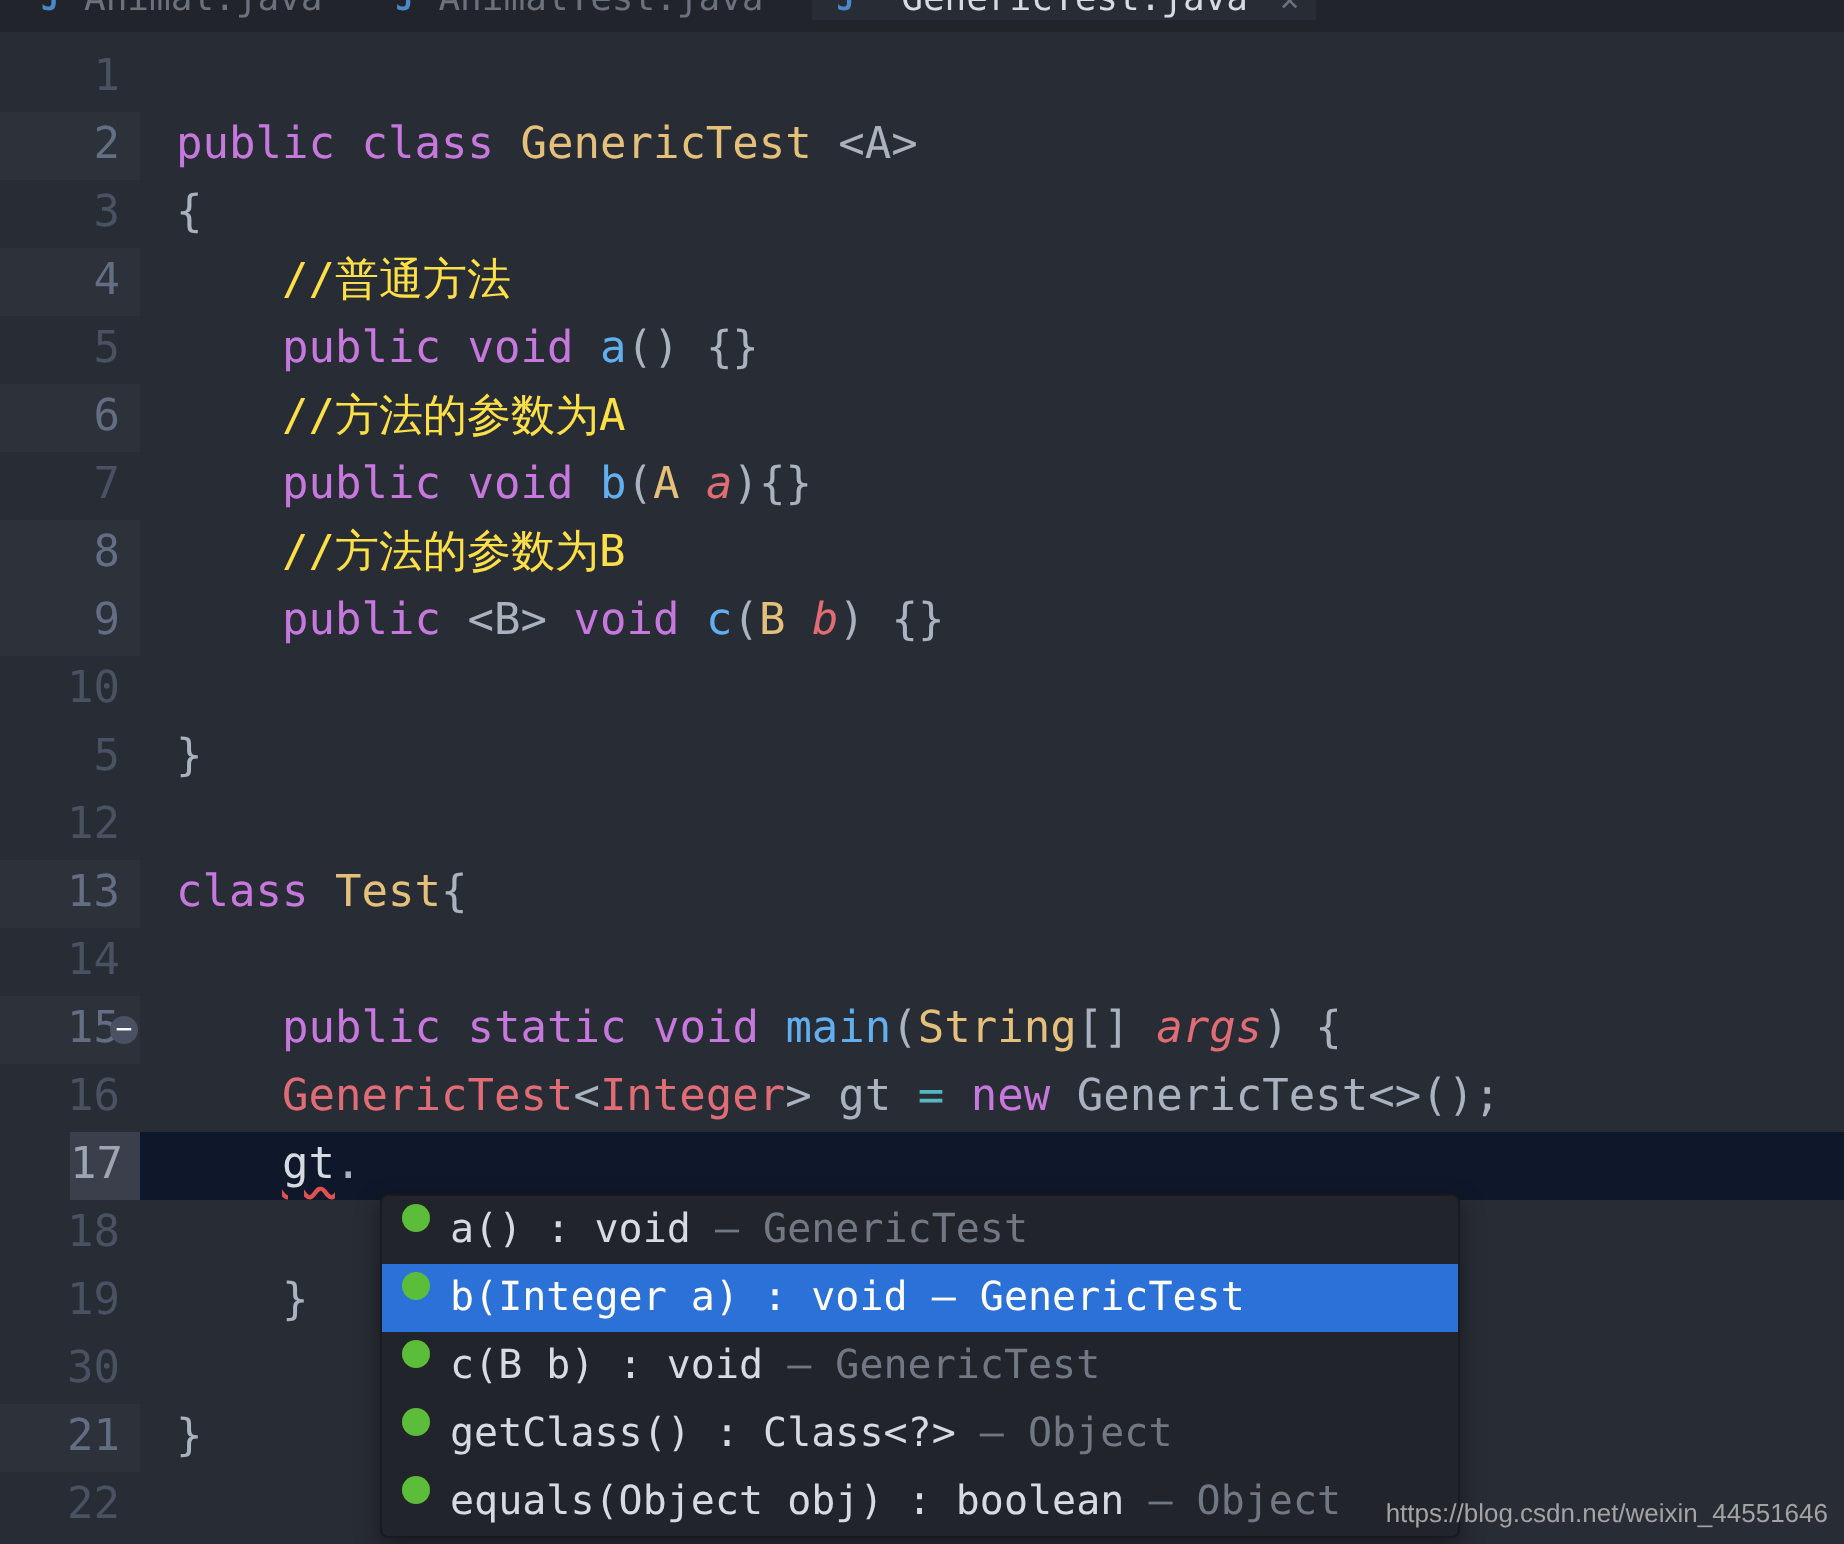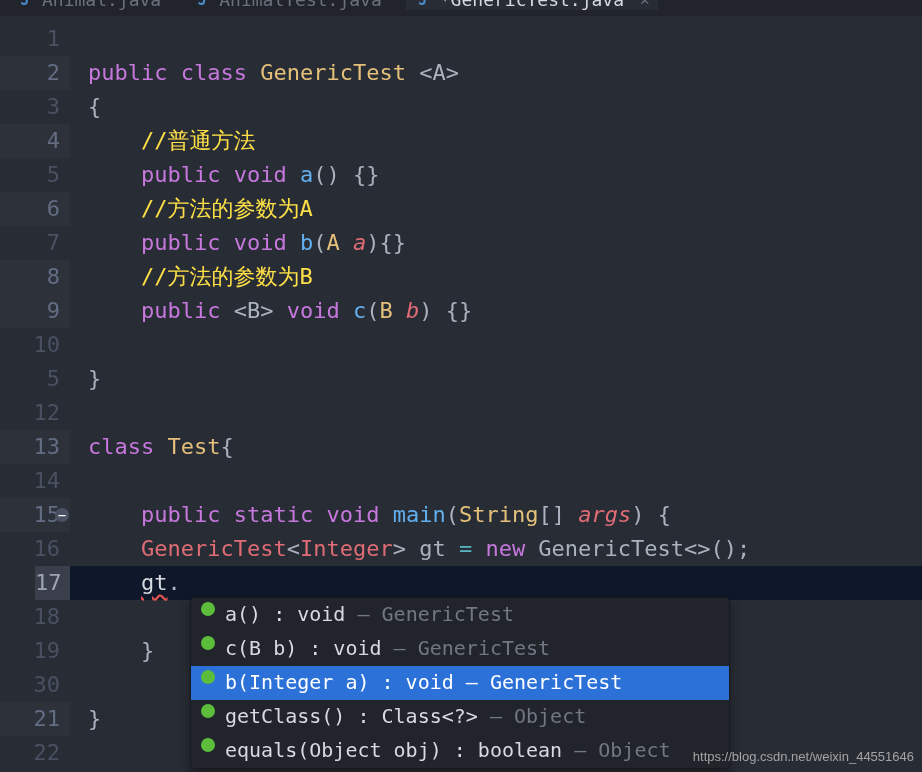--- a/index.html
+++ b/index.html
@@ -227,28 +227,28 @@
     <div class="line"><span class="pun">}</span></div>
     <div class="line"></div>
   </div>
 </div>
 
 <div class="autocomplete">
   <div class="ac-item">
     <span class="bullet"></span>
     <span><span>a() : void</span><span class="origin"> – GenericTest</span></span>
   </div>
+  <div class="ac-item selected">
+    <span class="bullet"></span>
+    <span><span>b(Integer a) : void – GenericTest</span><span class="origin"></span></span>
+  </div>
   <div class="ac-item">
     <span class="bullet"></span>
     <span><span>c(B b) : void</span><span class="origin"> – GenericTest</span></span>
   </div>
-  <div class="ac-item selected">
-    <span class="bullet"></span>
-    <span><span>b(Integer a) : void – GenericTest</span><span class="origin"></span></span>
-  </div>
   <div class="ac-item">
     <span class="bullet"></span>
     <span><span>getClass() : Class&lt;?&gt;</span><span class="origin"> – Object</span></span>
   </div>
   <div class="ac-item">
     <span class="bullet"></span>
     <span><span>equals(Object obj) : boolean</span><span class="origin"> – Object</span></span>
   </div>
 </div>
 

